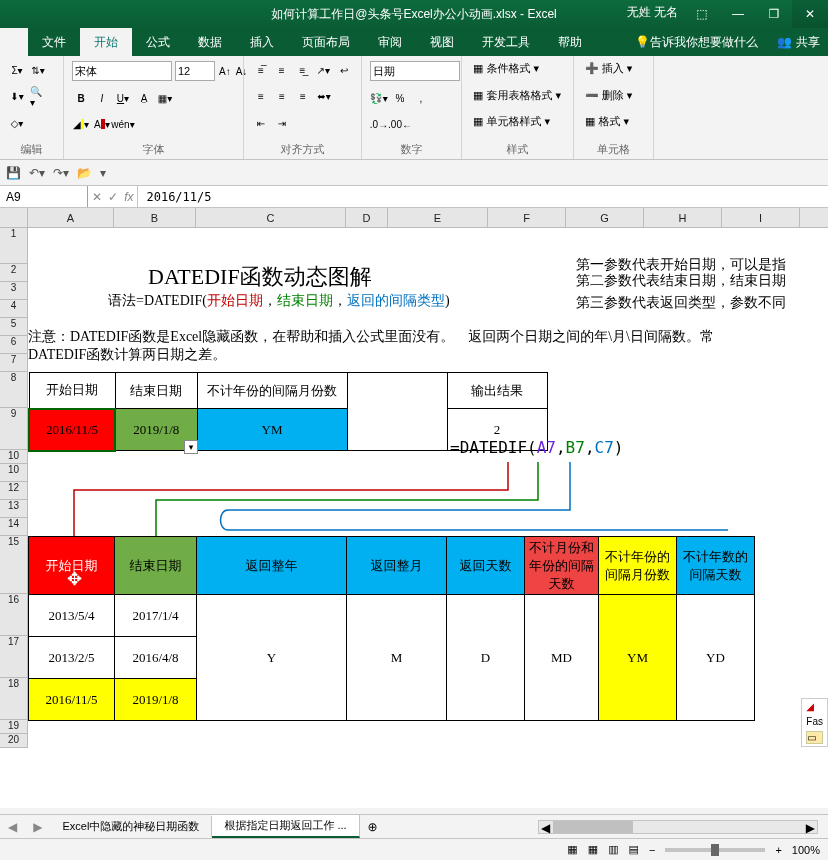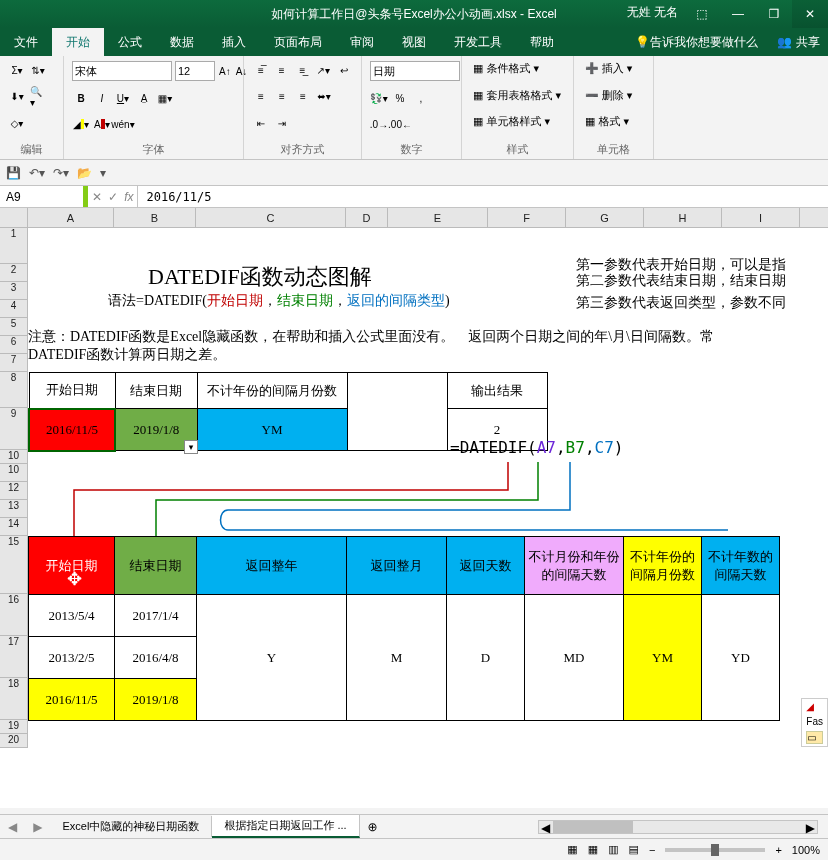--- a/index.html
+++ b/index.html
@@ -3,21 +3,21 @@
 <meta charset="utf-8">
 <style>
 * { box-sizing: border-box; margin: 0; padding: 0; }
 body { font-family: "Microsoft YaHei", SimSun, sans-serif; font-size: 12px; background: #f3f3f3; width: 828px; height: 860px; overflow: hidden; position: relative; }
 
 .titlebar { background: linear-gradient(#0d6b3d,#0a5c35); height: 28px; display: flex; align-items: center; justify-content: center; color: #fff; font-size: 12px; position: relative; }
 .titlebar .win-btns { position: absolute; right: 0; top: 0; display: flex; }
 .titlebar .win-btns span { width: 36px; height: 28px; display: flex; align-items: center; justify-content: center; cursor: pointer; }
 .titlebar .user { position: absolute; right: 150px; top: 4px; }
 
-.tabs { background: #0a5c35; height: 28px; display: flex; align-items: center; color: #fff; position: relative; }
+.tabs { background: #0a5c35; height: 28px; display: flex; align-items: center; color: #fff; position: relative; margin-left: 28px; }
 .tabs .tab { padding: 0 14px; height: 28px; line-height: 28px; cursor: pointer; }
 .tabs .tab.active { background: #f3f3f3; color: #0f766e; }
 .tabs .tell { position: absolute; right: 70px; display: flex; align-items: center; }
 .tabs .share { position: absolute; right: 8px; display: flex; align-items: center; gap: 4px; }
 
 .ribbon { background: #f3f3f3; height: 104px; border-bottom: 1px solid #c4c4c4; display: flex; }
 .group { border-right: 1px solid #d4d4d4; padding: 4px 8px 2px 8px; display: flex; flex-direction: column; justify-content: space-between; }
 .group-label { text-align: center; font-size: 11px; color: #666; padding-top: 2px; }
 .paste-btn { width: 40px; text-align: center; }
 .paste-icon { width: 32px; height: 36px; background: #fff; border: 1px solid #ccc; margin: 2px auto; position: relative; }
@@ -28,21 +28,21 @@
 .size-sel { width: 40px; height: 20px; border: 1px solid #aaa; background: #fff; font-size: 11px; padding: 1px 2px; }
 .fmt-sel { width: 90px; height: 20px; border: 1px solid #aaa; background: #fff; font-size: 11px; padding: 1px 2px; }
 .style-btn { display: flex; align-items: center; gap: 3px; font-size: 11px; padding: 1px 3px; cursor: pointer; }
 .cell-btn { display: flex; align-items: center; gap: 3px; font-size: 11px; padding: 1px 3px; cursor: pointer; }
 .colorbox { width: 10px; height: 10px; display: inline-block; }
 
 .qat { background: #f3f3f3; height: 26px; border-bottom: 1px solid #c4c4c4; display: flex; align-items: center; padding: 0 6px; gap: 8px; }
 .q-icon { cursor: pointer; color: #555; }
 
 .formula-bar { background: #fff; height: 22px; border-bottom: 1px solid #c4c4c4; display: flex; align-items: center; }
-.name-box { width: 88px; border-right: 5px solid #84cc16; padding: 0 6px; height: 100%; display: flex; align-items: center; background: #fff; }
+.name-box { width: 88px; border-right: 1px solid #84cc16; padding: 0 6px; height: 100%; display: flex; align-items: center; background: #fff; }
 .fb-btns { display: flex; align-items: center; padding: 0 4px; gap: 6px; border-right: 1px solid #c4c4c4; height: 100%; color: #888; }
 .fb-input { flex: 1; padding: 0 8px; font-family: Consolas, monospace; }
 
 .sheet { position: relative; background: #fff; height: 600px; overflow: hidden; }
 .col-headers { display: flex; height: 20px; background: #e6e6e6; border-bottom: 1px solid #bbb; }
 .corner { width: 28px; border-right: 1px solid #bbb; background: #e6e6e6; }
 .col-h { border-right: 1px solid #bbb; text-align: center; font-size: 11px; line-height: 20px; color: #222; }
 .rows { display: flex; }
 .row-headers { width: 28px; }
 .row-h { border-bottom: 1px solid #bbb; border-right: 1px solid #bbb; background: #e6e6e6; text-align: center; font-size: 10px; color: #222; }
@@ -284,21 +284,21 @@
         </svg>
 
         <table class="tbl" style="top:308px;left:0;border-collapse:collapse">
           <tbody>
               <tr style="height:58px">
             <td style="width:86px;background:#ff0000;color:#fff;position:relative"><span>开始日期</span><span style="position:absolute;bottom:4px;left:38px;color:#fff;font-size:18px">✥</span></td>
             <td style="width:82px;background:#70ad47">结束日期</td>
             <td style="width:150px;background:#00b0f0">返回整年</td>
             <td style="width:100px;background:#00b0f0">返回整月</td>
             <td style="width:78px;background:#00b0f0">返回天数</td>
-            <td style="width:99px;background:#f0abfc">不计月份和年份的间隔天数</td>
+            <td style="width:74px;background:#ef4444">不计月份和年份的间隔天数</td>
             <td style="width:78px;background:#ffff00">不计年份的间隔月份数</td>
             <td style="width:78px;background:#00b0f0">不计年数的间隔天数</td>
           </tr>
           <tr style="height:42px">
             <td>2013/5/4</td>
                 <td>2017/1/4</td>
             <td rowspan="3">Y</td>
             <td rowspan="3">M</td>
             <td rowspan="3">D</td>
             <td rowspan="3">MD</td>

